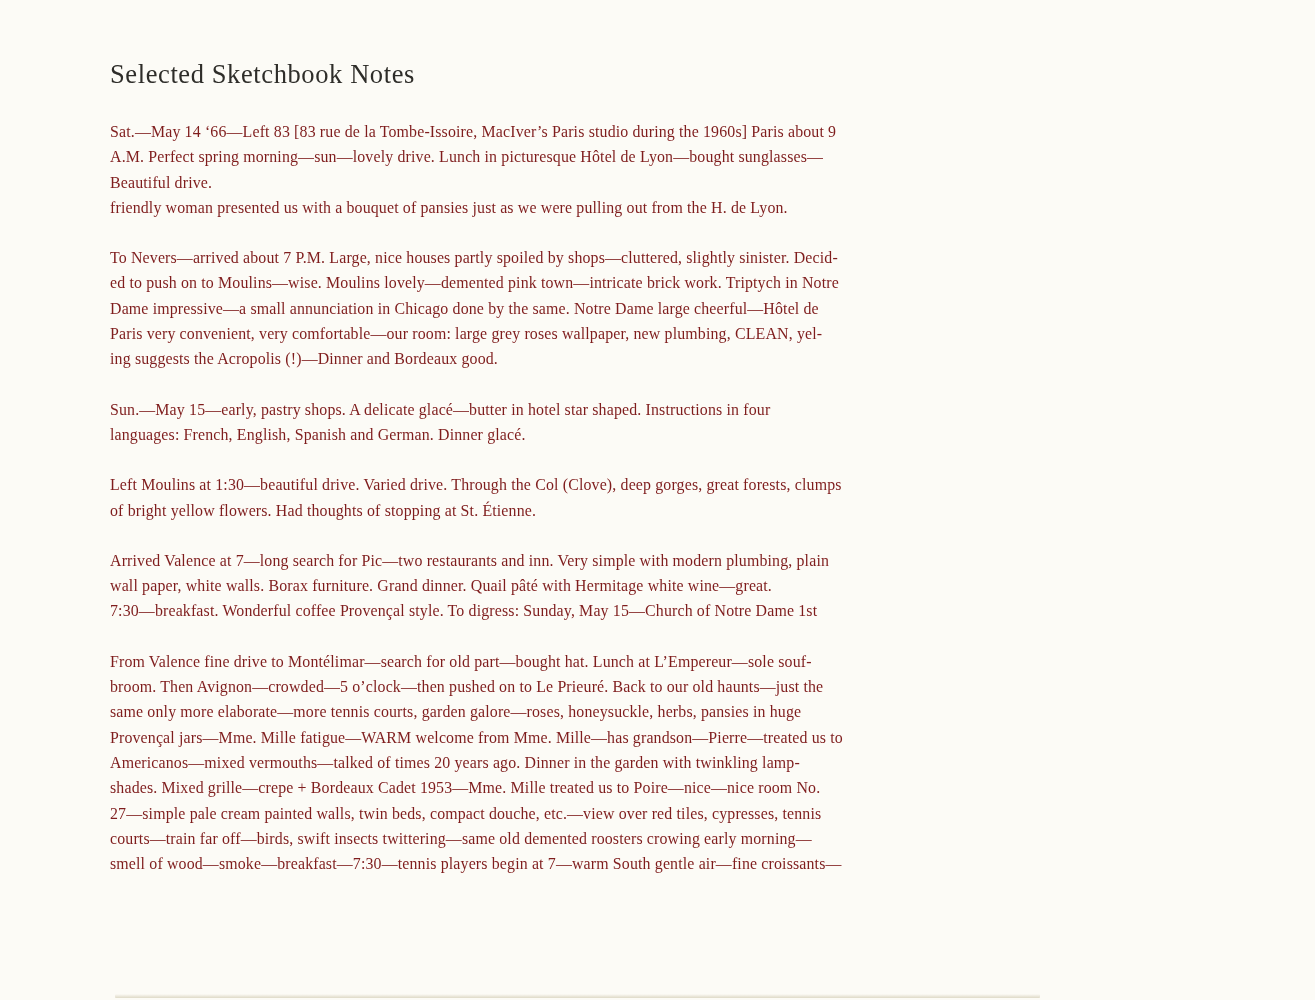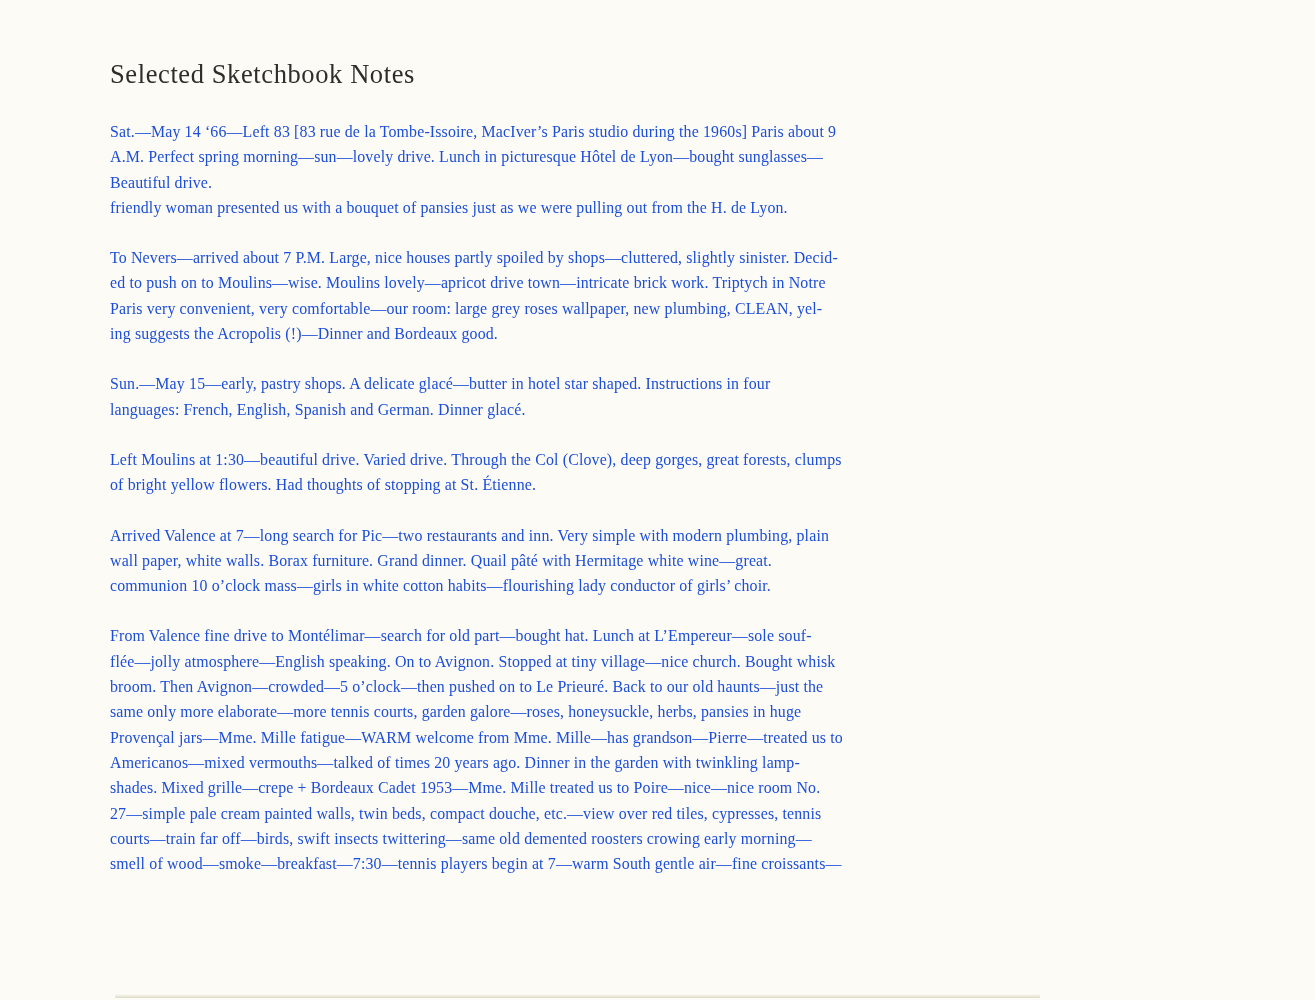--- a/index.html
+++ b/index.html
@@ -29,21 +29,21 @@
     font-weight: 400;
     color: #2e2d29;
     letter-spacing: 0.6px;
     margin: 0 0 28px 0;
     line-height: 34px;
   }
   .para {
     margin: 0 0 25px 0;
     font-size: 15.9px;
     line-height: 25.3px;
-    color: #1d4ed8;
+    color: #7f1d1d;
     letter-spacing: 0.15px;
   }
   .para .line {
     white-space: nowrap;
   }
   
   .bottom-edge {
     position: absolute;
     left: 115px;
     top: 994px;
@@ -61,40 +61,40 @@
     <h1 class="title">Selected Sketchbook Notes</h1>
     <div>
         <div class="para">
           <div class="line">Sat.—May 14 ‘66—Left 83 [83 rue de la Tombe-Issoire, MacIver’s Paris studio during the 1960s] Paris about 9</div>
           <div class="line">A.M. Perfect spring morning—sun—lovely drive. Lunch in picturesque Hôtel de Lyon—bought sunglasses—</div>
           <div class="line">Beautiful drive.</div>
           <div class="line">friendly woman presented us with a bouquet of pansies just as we were pulling out from the H. de Lyon.</div>
         </div>
         <div class="para">
           <div class="line">To Nevers—arrived about 7 P.M. Large, nice houses partly spoiled by shops—cluttered, slightly sinister. Decid-</div>
-          <div class="line">ed to push on to Moulins—wise. Moulins lovely—apricot drive town—intricate brick work. Triptych in Notre</div>
+          <div class="line">ed to push on to Moulins—wise. Moulins lovely—demented pink town—intricate brick work. Triptych in Notre</div>
+          <div class="line">Dame impressive—a small annunciation in Chicago done by the same. Notre Dame large cheerful—Hôtel de</div>
           <div class="line">Paris very convenient, very comfortable—our room: large grey roses wallpaper, new plumbing, CLEAN, yel-</div>
           <div class="line">ing suggests the Acropolis (!)—Dinner and Bordeaux good.</div>
         </div>
         <div class="para">
           <div class="line">Sun.—May 15—early, pastry shops. A delicate glacé—butter in hotel star shaped. Instructions in four</div>
           <div class="line">languages: French, English, Spanish and German. Dinner glacé.</div>
         </div>
         <div class="para">
           <div class="line">Left Moulins at 1:30—beautiful drive. Varied drive. Through the Col (Clove), deep gorges, great forests, clumps</div>
           <div class="line">of bright yellow flowers. Had thoughts of stopping at St. Étienne.</div>
         </div>
         <div class="para">
           <div class="line">Arrived Valence at 7—long search for Pic—two restaurants and inn. Very simple with modern plumbing, plain</div>
           <div class="line">wall paper, white walls. Borax furniture. Grand dinner. Quail pâté with Hermitage white wine—great.</div>
-          <div class="line">communion 10 o’clock mass—girls in white cotton habits—flourishing lady conductor of girls’ choir.</div>
+          <div class="line">7:30—breakfast. Wonderful coffee Provençal style. To digress: Sunday, May 15—Church of Notre Dame 1st</div>
         </div>
         <div class="para">
           <div class="line">From Valence fine drive to Montélimar—search for old part—bought hat. Lunch at L’Empereur—sole souf-</div>
-          <div class="line">flée—jolly atmosphere—English speaking. On to Avignon. Stopped at tiny village—nice church. Bought whisk</div>
           <div class="line">broom. Then Avignon—crowded—5 o’clock—then pushed on to Le Prieuré. Back to our old haunts—just the</div>
           <div class="line">same only more elaborate—more tennis courts, garden galore—roses, honeysuckle, herbs, pansies in huge</div>
           <div class="line">Provençal jars—Mme. Mille fatigue—WARM welcome from Mme. Mille—has grandson—Pierre—treated us to</div>
           <div class="line">Americanos—mixed vermouths—talked of times 20 years ago. Dinner in the garden with twinkling lamp-</div>
           <div class="line">shades. Mixed grille—crepe + Bordeaux Cadet 1953—Mme. Mille treated us to Poire—nice—nice room No.</div>
           <div class="line">27—simple pale cream painted walls, twin beds, compact douche, etc.—view over red tiles, cypresses, tennis</div>
           <div class="line">courts—train far off—birds, swift insects twittering—same old demented roosters crowing early morning—</div>
           <div class="line">smell of wood—smoke—breakfast—7:30—tennis players begin at 7—warm South gentle air—fine croissants—</div>
         </div>
       </div>

